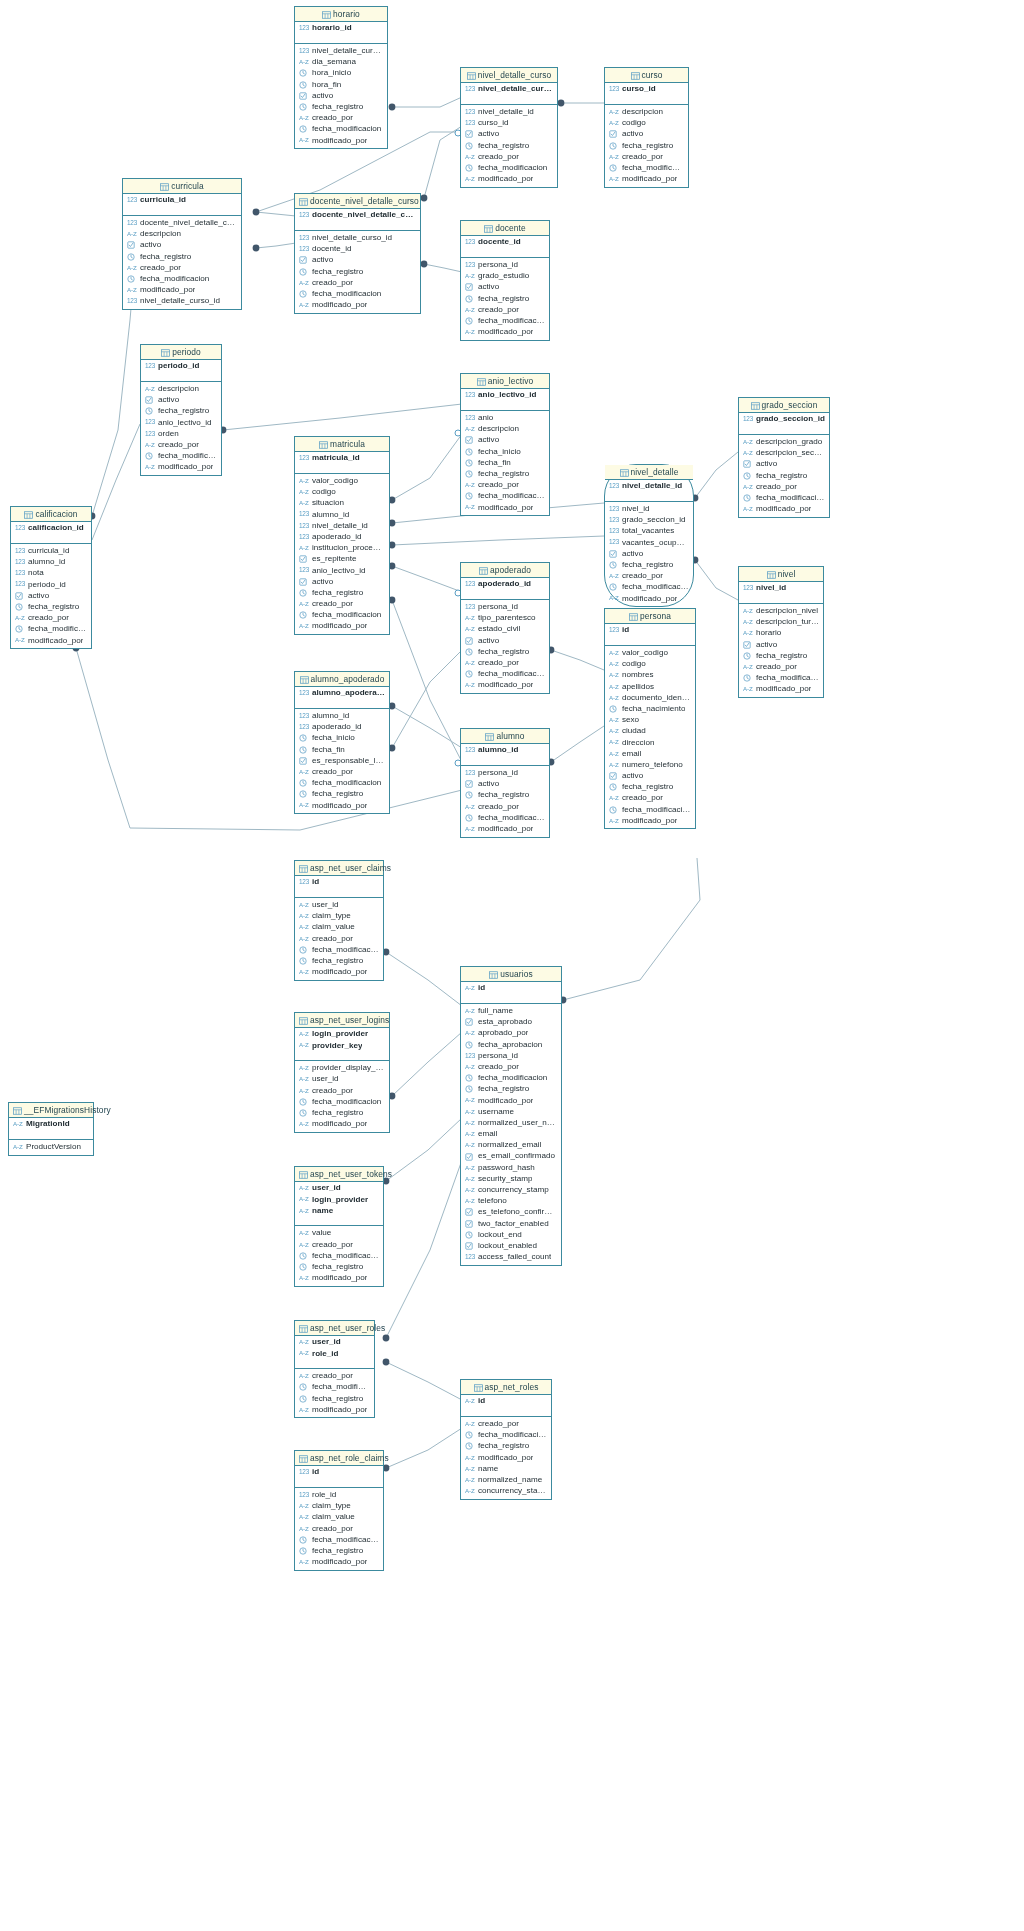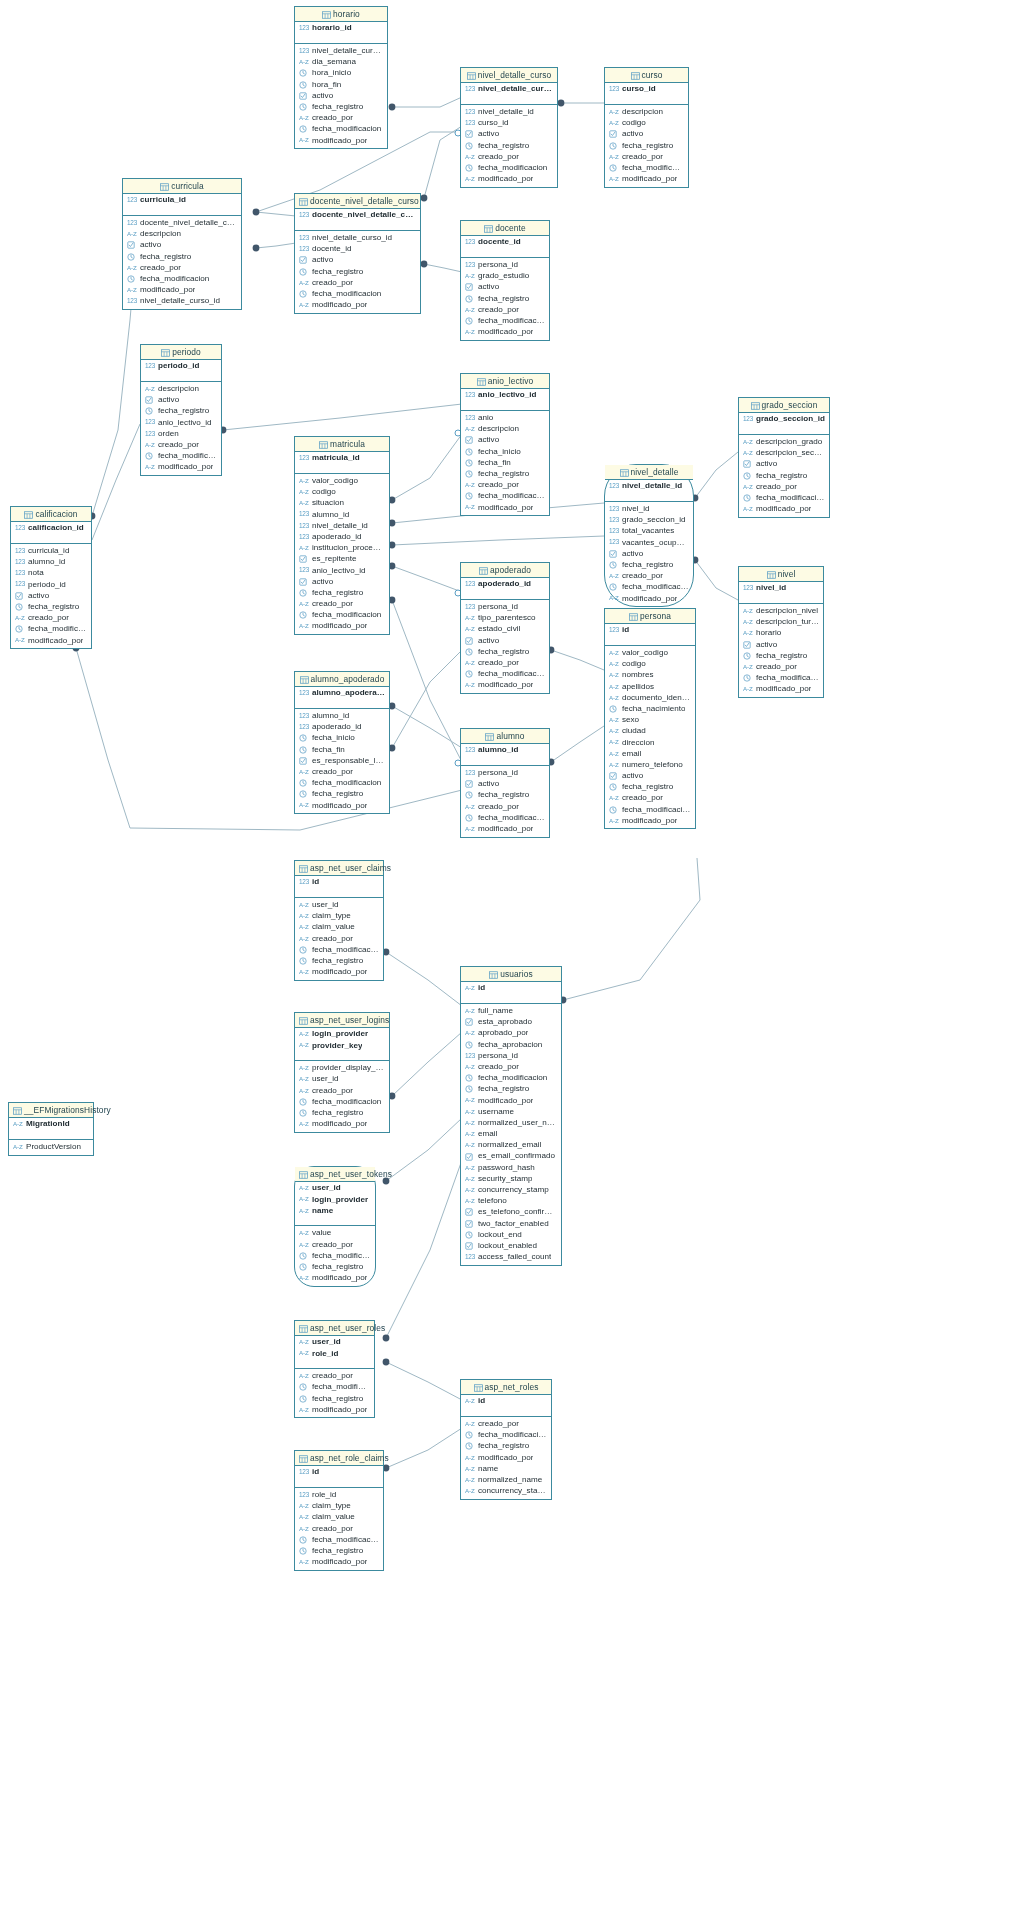--- a/index.html
+++ b/index.html
@@ -1895,21 +1895,21 @@
         </div>
         <div class="col-sec">
           <div class="col">
             <span class="ic">
               <span class="az">A‑Z</span>
             </span>
             <span class="nm">ProductVersion</span>
           </div>
         </div>
       </div>
-      <div class="table" style="left: 294px; top: 1166px; width: 82px; border-radius: 20px;">
+      <div class="table" style="left: 294px; top: 1166px; width: 90px;">
         <div class="tbl-head"><span class="gridicon"><svg width="9" height="8" viewBox="0 0 11 9">
               <rect x="0.5" y="0.5" width="10" height="8" fill="none" stroke="#5a9ec4" stroke-width="0.9"></rect>
               <line x1="0.5" y1="3" x2="10.5" y2="3" stroke="#5a9ec4" stroke-width="0.8"></line>
               <line x1="3.8" y1="3" x2="3.8" y2="8.5" stroke="#5a9ec4" stroke-width="0.8"></line>
               <line x1="7.2" y1="3" x2="7.2" y2="8.5" stroke="#5a9ec4" stroke-width="0.8"></line>
             </svg></span><span>asp_net_user_tokens</span></div>
         <div class="pk-sec">
           <div class="col pk">
             <span class="ic">
               <span class="az">A‑Z</span>

